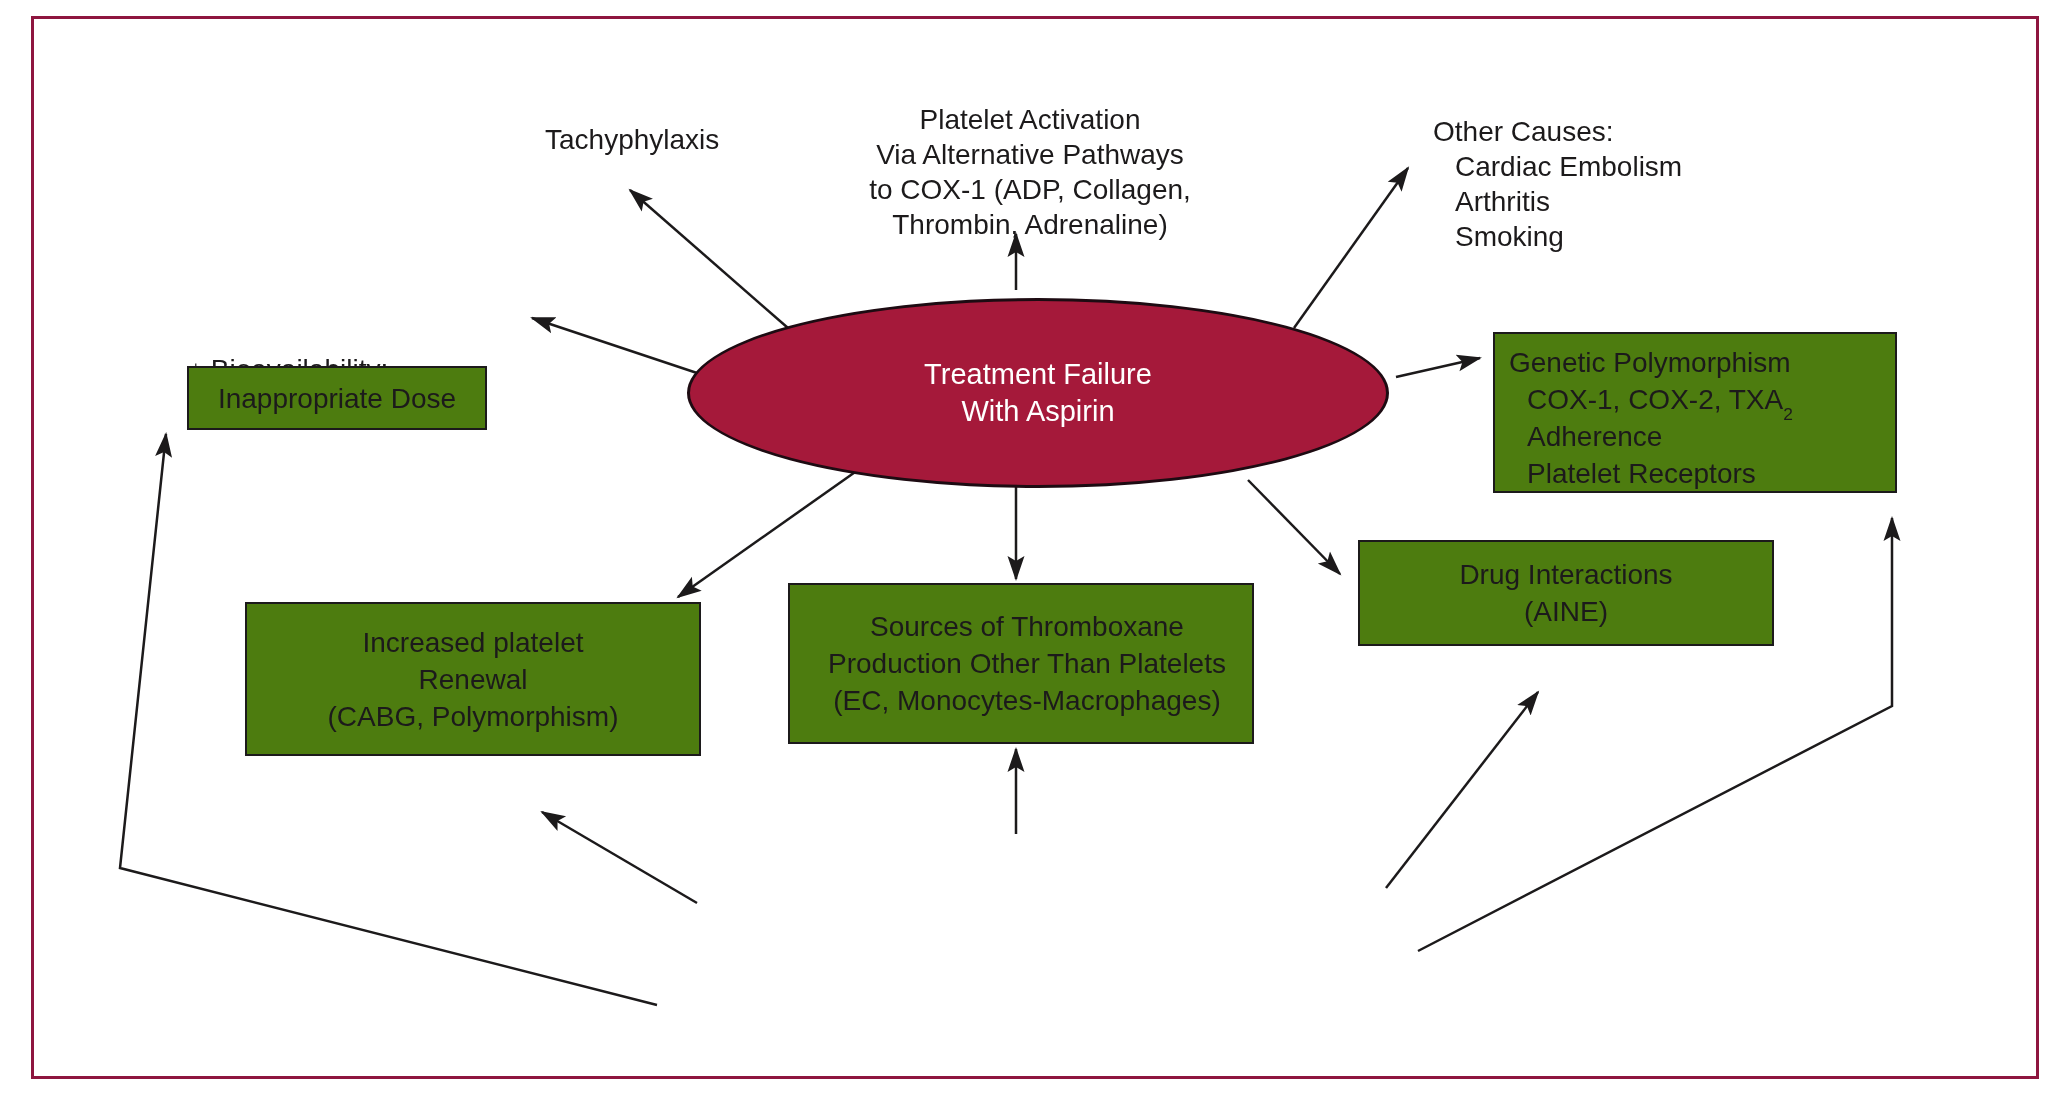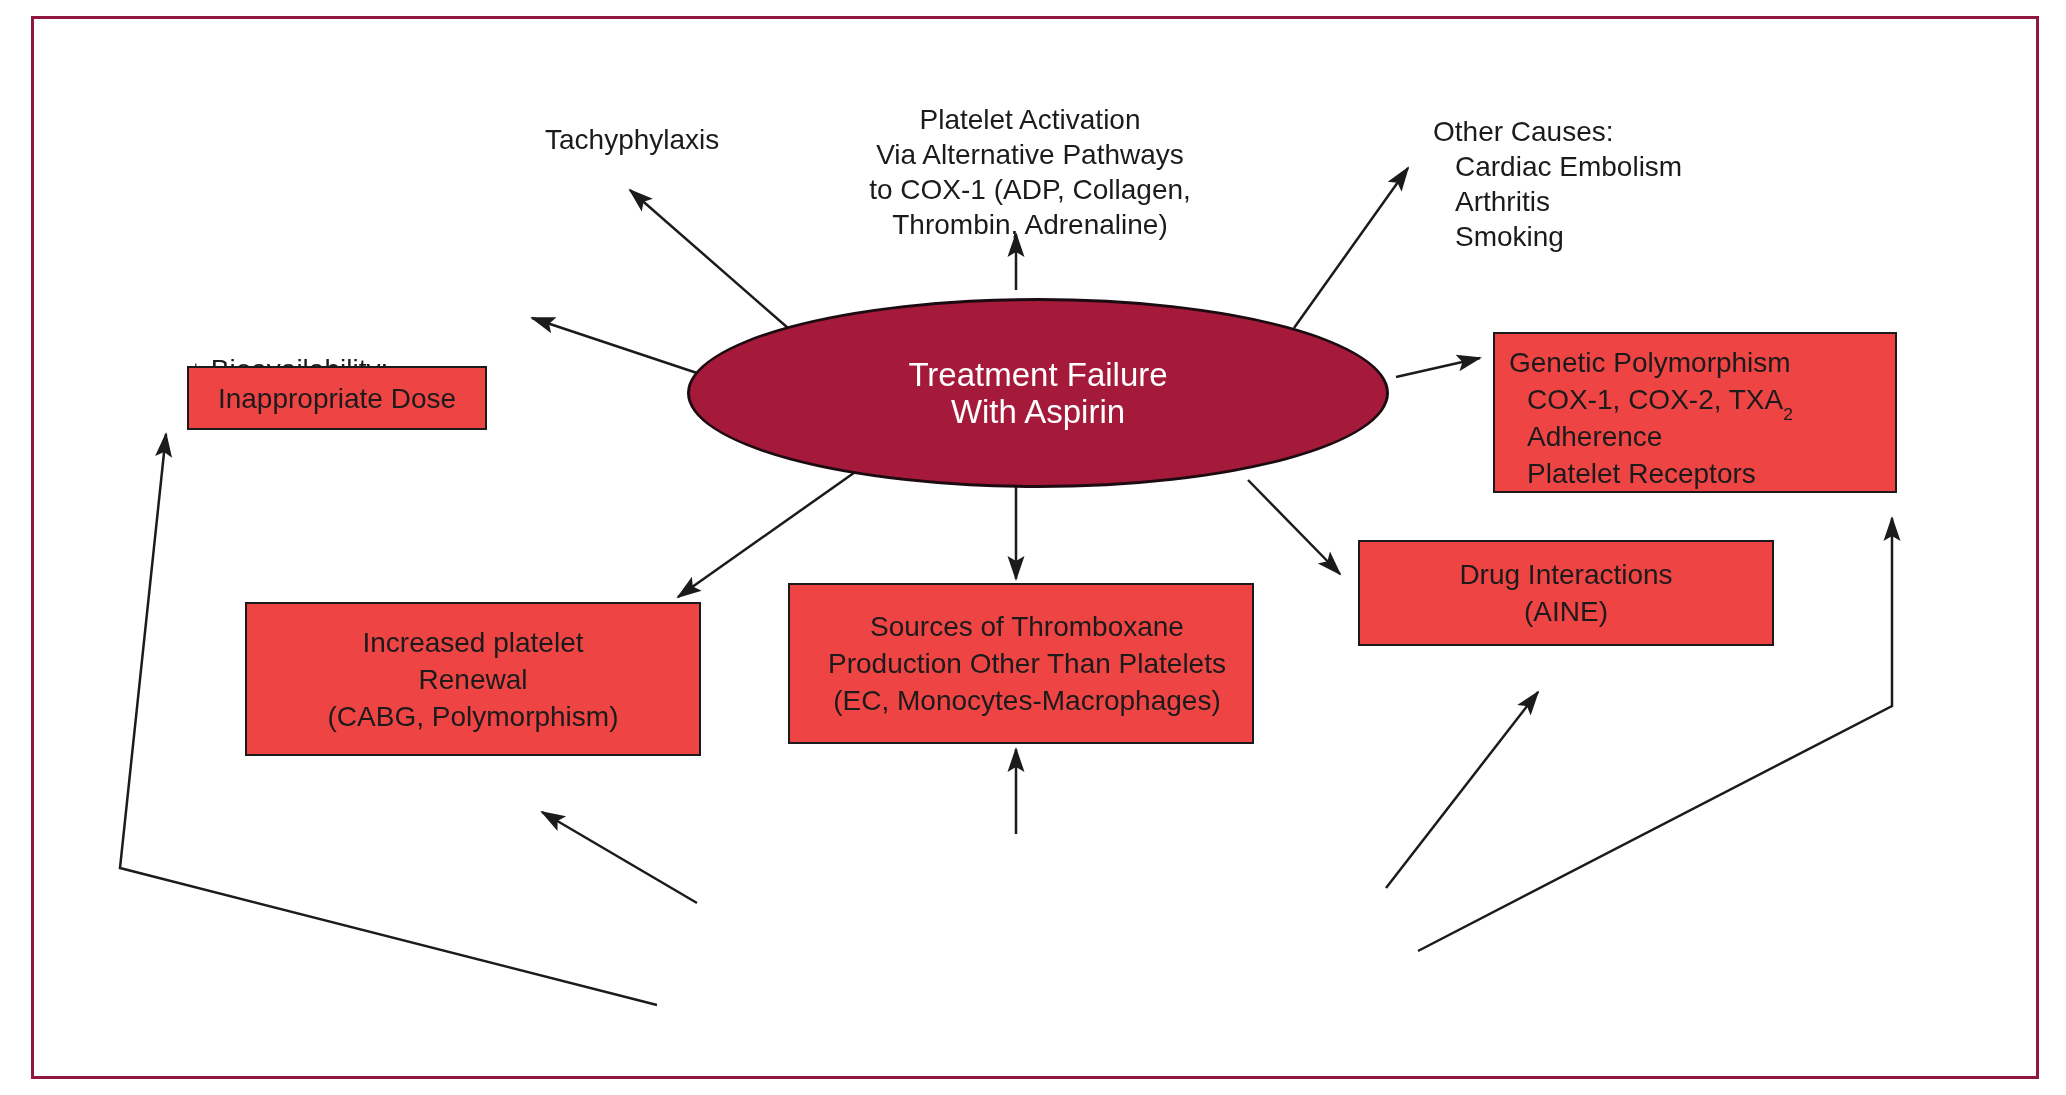--- a/index.html
+++ b/index.html
@@ -16,32 +16,32 @@
     border:3px solid #8e163f;
     background:transparent;
   }
   .arrow-layer{position:absolute;left:0;top:0;width:2066px;height:1095px;pointer-events:none;}
   .ellipse{
     position:absolute;
     border-radius:50%;
     background:#a5193a;
     border:3px solid #1d0b12;
     display:flex;flex-direction:column;align-items:center;justify-content:center;
-    color:#ffffff;font-size:33px;line-height:37px;text-align:center;
+    color:#ffffff;font-size:29px;line-height:37px;text-align:center;
   }
   .ellipse-top{left:687px;top:298px;width:696px;height:184px;}
   .ellipse-bottom{left:668px;top:833px;width:704px;height:190px;}
   .txt{position:absolute;font-size:28px;line-height:35px;white-space:nowrap;}
   .txt .ln{display:block;}
   .center{text-align:center;}
   .box{
     position:absolute;
     border:2.5px solid #1c1a1b;
     display:flex;flex-direction:column;align-items:center;justify-content:center;
-    font-size:28px;line-height:37px;text-align:center;background:#ef4444;
+    font-size:28px;line-height:37px;text-align:center;background:#4d7c0f;
   }
   .box-left{align-items:flex-start;justify-content:flex-start;text-align:left;}
   .indent{padding-left:22px;}
   sub.chem{font-size:0.62em;position:relative;top:0.28em;line-height:0;}
   
   #platelet-text{left:790px;top:82px;width:480px;text-align:center;margin-top:20px;}
   #tachyphylaxis{left:545px;top:122px;}
   #other-causes{left:1433px;top:106px;margin-top:8px;}
   #bioavailability{left:189px;top:304px;margin-top:48px;}
   #inappropriate-dose{left:187px;top:366px;width:296px;height:60px;}

